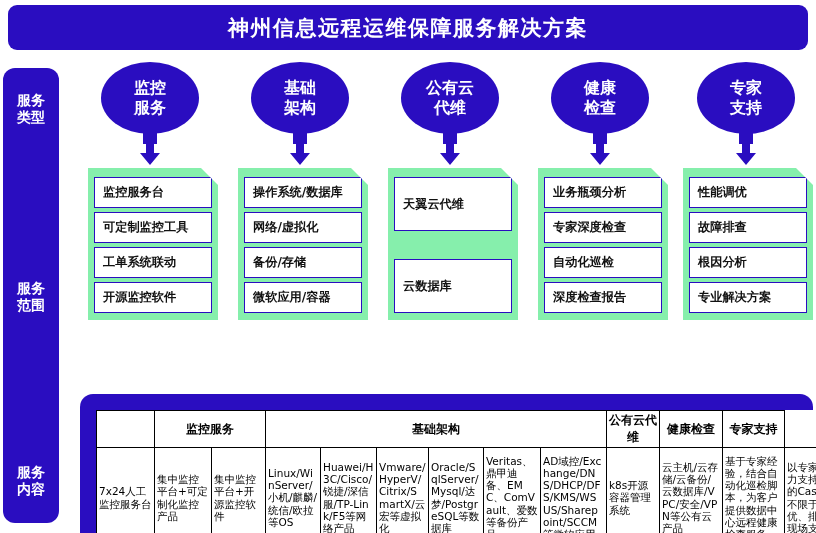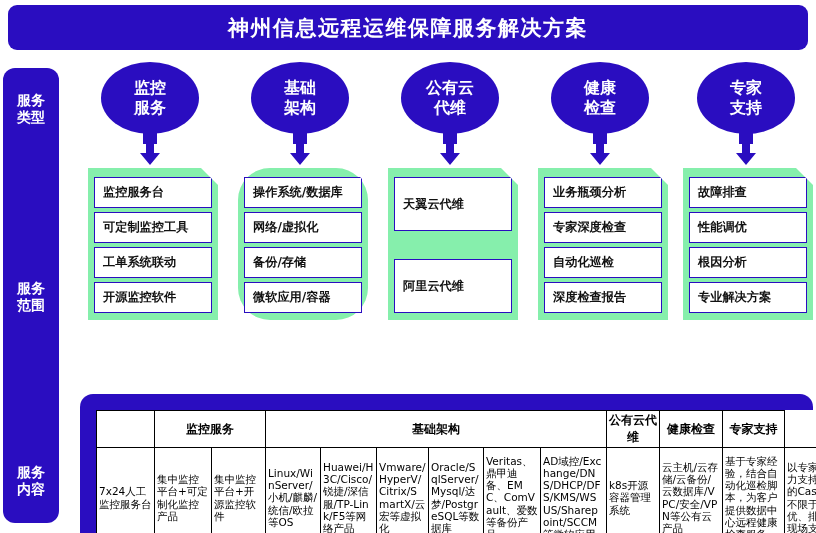--- a/index.html
+++ b/index.html
@@ -188,42 +188,42 @@
     <polygon points="7,0 15,0 15,13 21,13 11,25 1,13 7,13" fill="#2A0DC0"></polygon>
   </svg>
 
   <div class="scope-box" style="left:88px;">
     <div class="scope-item">监控服务台</div>
     <div class="scope-item">可定制监控工具</div>
     <div class="scope-item">工单系统联动</div>
     <div class="scope-item">开源监控软件</div>
   </div>
 
-  <div class="scope-box" style="left:238px;border-radius:32px;">
+  <div class="scope-box" style="left:238px;">
     <div class="scope-item">操作系统/数据库</div>
     <div class="scope-item">网络/虚拟化</div>
     <div class="scope-item">备份/存储</div>
     <div class="scope-item">微软应用/容器</div>
   </div>
 
   <div class="scope-box" style="left:388px;gap:28px;">
     <div class="scope-item">天翼云代维</div>
-    <div class="scope-item">阿里云代维</div>
+    <div class="scope-item">云数据库</div>
   </div>
 
   <div class="scope-box" style="left:538px;">
     <div class="scope-item">业务瓶颈分析</div>
     <div class="scope-item">专家深度检查</div>
     <div class="scope-item">自动化巡检</div>
     <div class="scope-item">深度检查报告</div>
   </div>
 
   <div class="scope-box" style="left:683px;">
+    <div class="scope-item">性能调优</div>
     <div class="scope-item">故障排查</div>
-    <div class="scope-item">性能调优</div>
     <div class="scope-item">根因分析</div>
     <div class="scope-item">专业解决方案</div>
   </div>
 
   <div class="table-wrap">
     <table class="content-table">
       <colgroup>
         <col style="width:58px">
           <col style="width:57px">
           <col style="width:54px">

